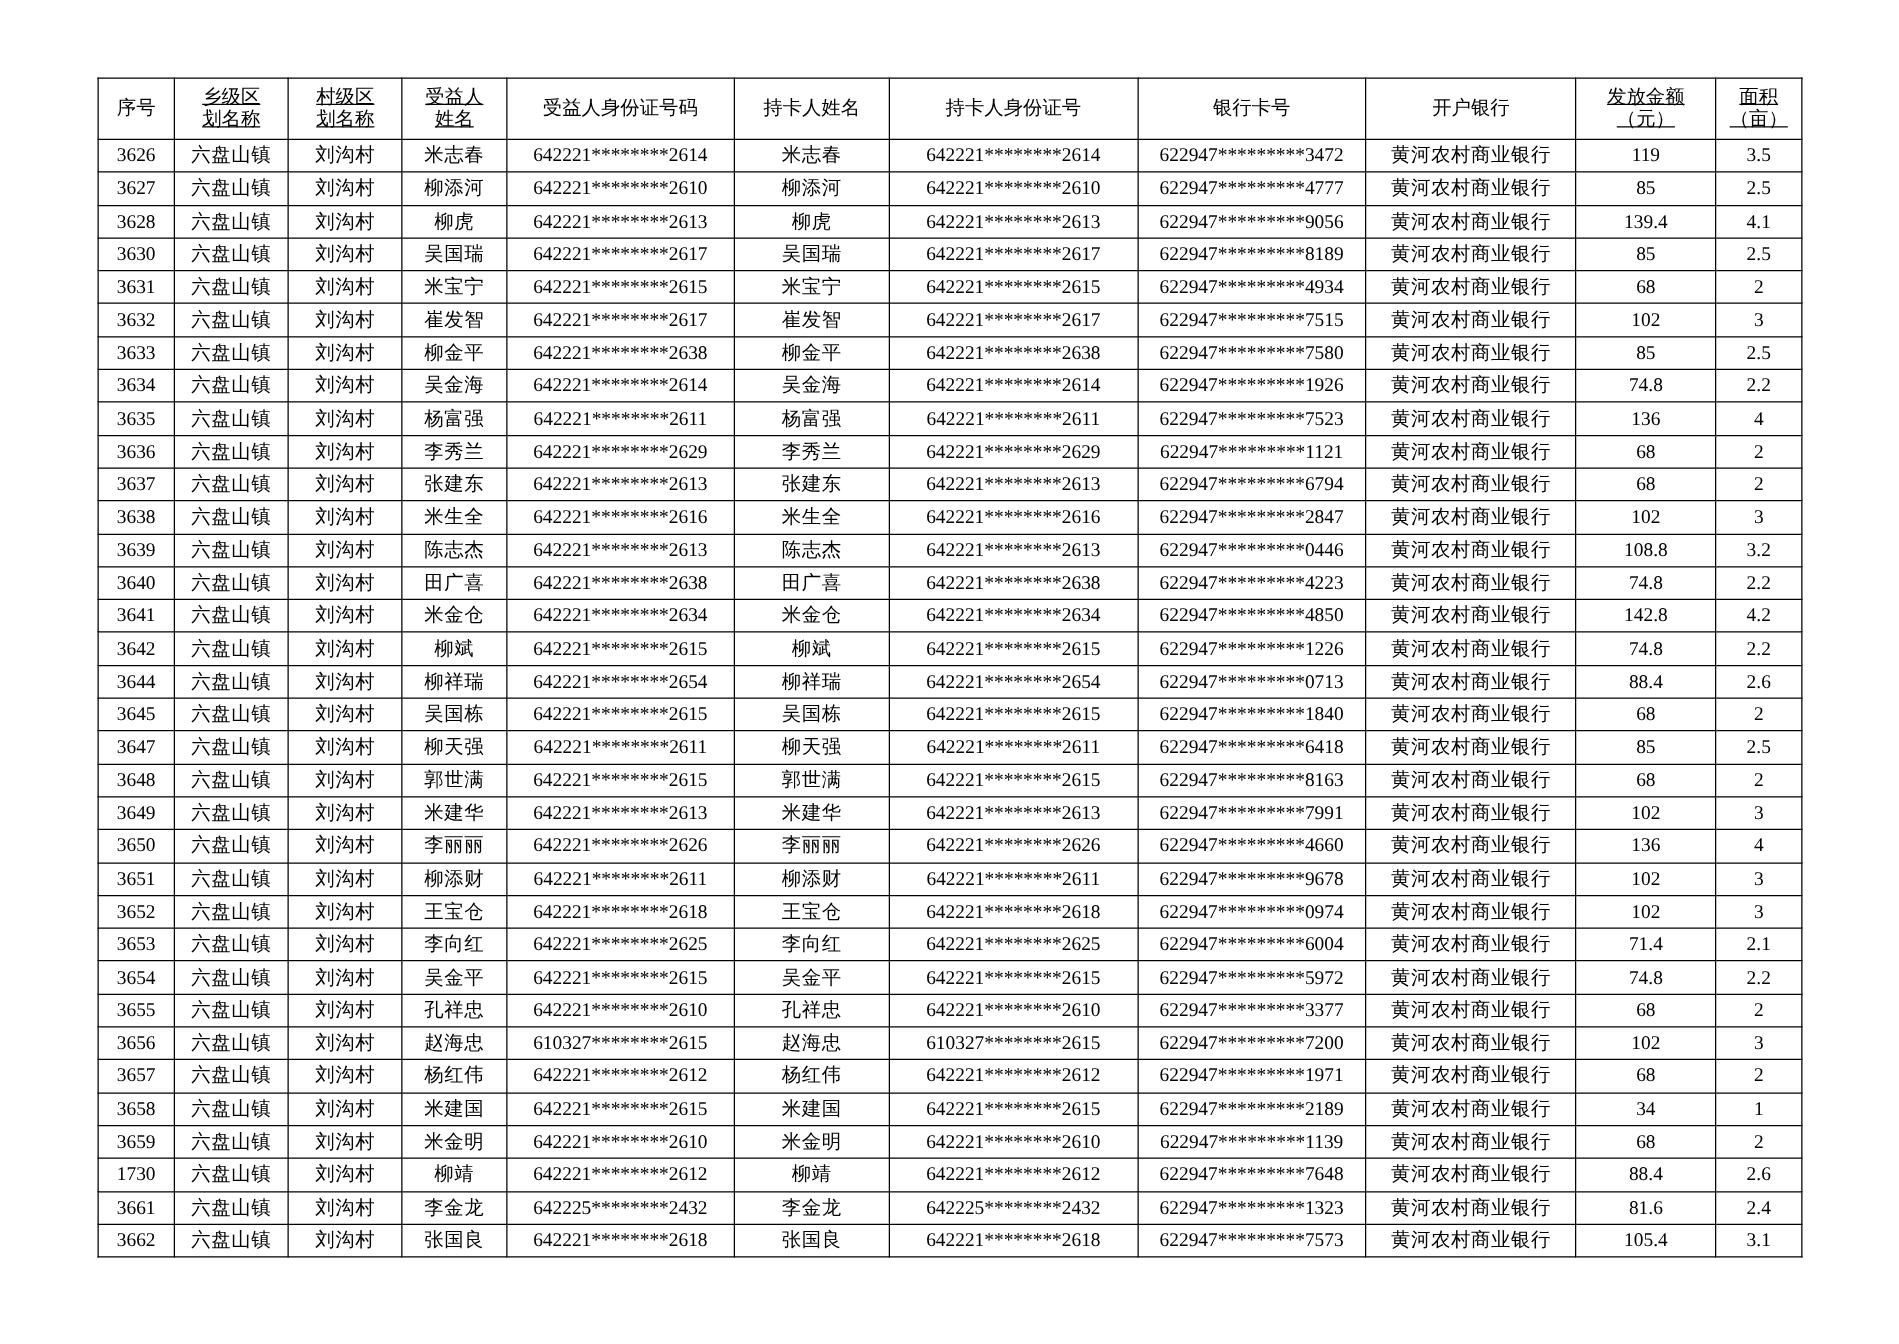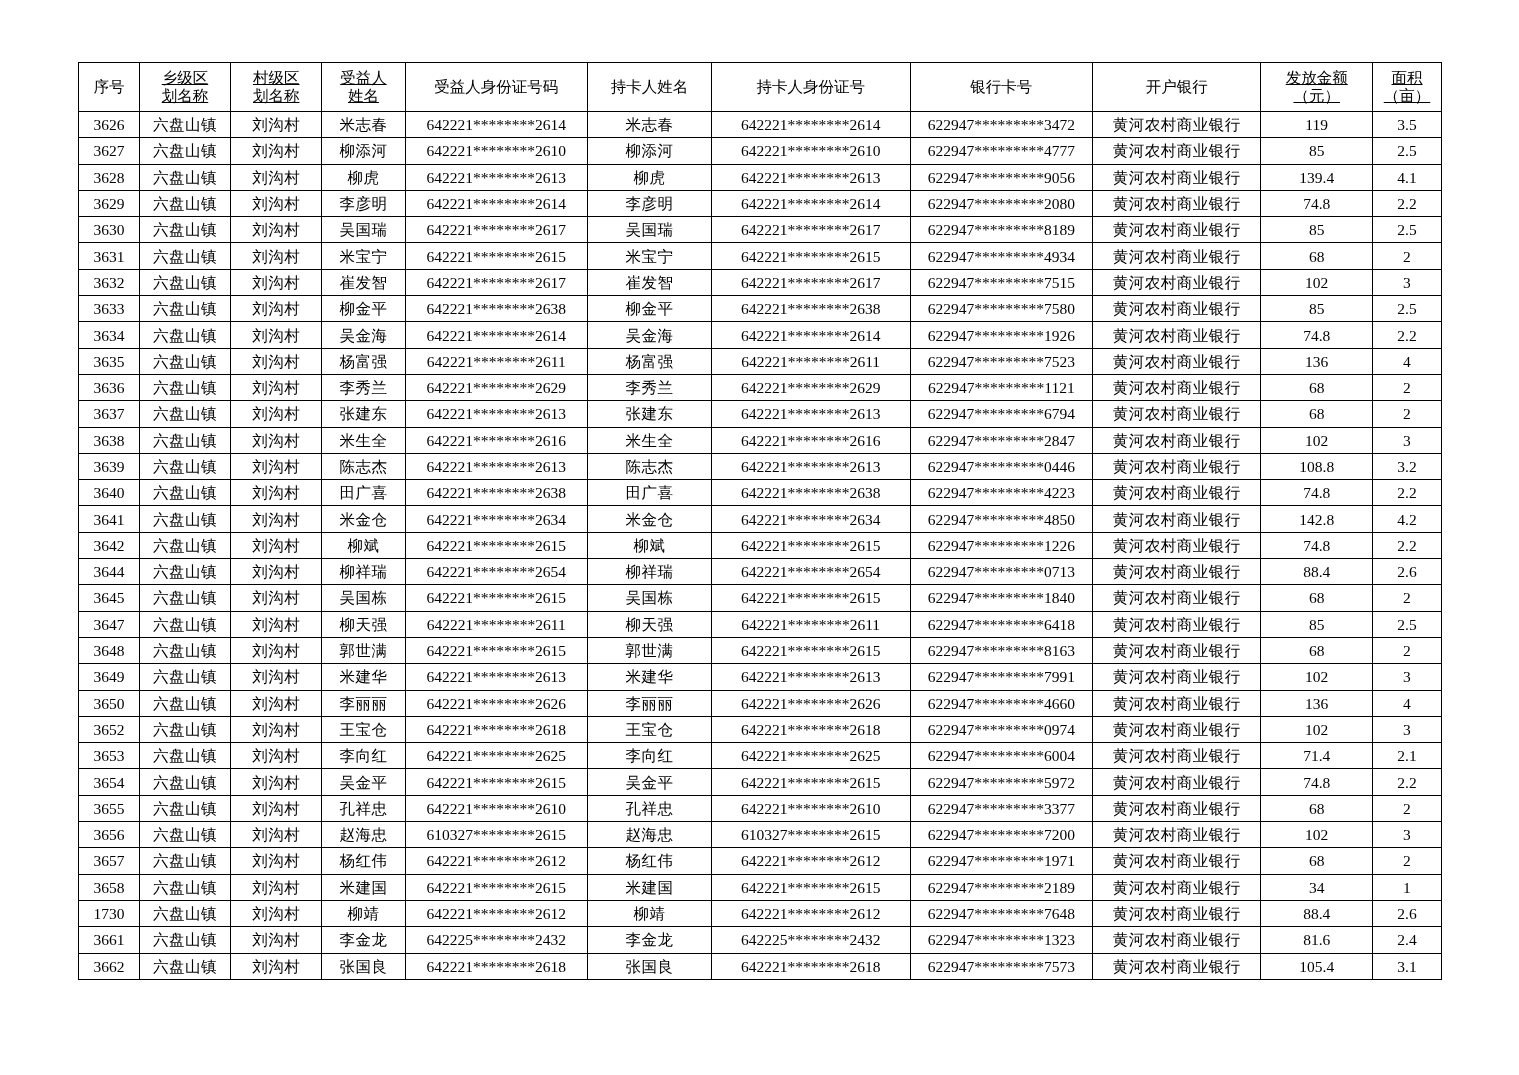--- a/index.html
+++ b/index.html
@@ -160,33 +160,20 @@
           <td class="cjk">柳虎</td>
           <td class="num">642221********2613</td>
           <td class="cjk">柳虎</td>
           <td class="num">642221********2613</td>
           <td class="num">622947*********9056</td>
           <td class="cjk">黄河农村商业银行</td>
           <td class="num">139.4</td>
           <td class="num">4.1</td>
         </tr>
         <tr>
-          <td class="num">3629</td>
-          <td class="cjk">六盘山镇</td>
-          <td class="cjk">刘沟村</td>
-          <td class="cjk">李彦明</td>
-          <td class="num">642221********2614</td>
-          <td class="cjk">李彦明</td>
-          <td class="num">642221********2614</td>
-          <td class="num">622947*********2080</td>
-          <td class="cjk">黄河农村商业银行</td>
-          <td class="num">74.8</td>
-          <td class="num">2.2</td>
-        </tr>
-        <tr>
           <td class="num">3630</td>
           <td class="cjk">六盘山镇</td>
           <td class="cjk">刘沟村</td>
           <td class="cjk">吴国瑞</td>
           <td class="num">642221********2617</td>
           <td class="cjk">吴国瑞</td>
           <td class="num">642221********2617</td>
           <td class="num">622947*********8189</td>
           <td class="cjk">黄河农村商业银行</td>
           <td class="num">85</td>
@@ -420,20 +407,33 @@
           <td class="cjk">李丽丽</td>
           <td class="num">642221********2626</td>
           <td class="cjk">李丽丽</td>
           <td class="num">642221********2626</td>
           <td class="num">622947*********4660</td>
           <td class="cjk">黄河农村商业银行</td>
           <td class="num">136</td>
           <td class="num">4</td>
         </tr>
         <tr>
+          <td class="num">3651</td>
+          <td class="cjk">六盘山镇</td>
+          <td class="cjk">刘沟村</td>
+          <td class="cjk">柳添财</td>
+          <td class="num">642221********2611</td>
+          <td class="cjk">柳添财</td>
+          <td class="num">642221********2611</td>
+          <td class="num">622947*********9678</td>
+          <td class="cjk">黄河农村商业银行</td>
+          <td class="num">102</td>
+          <td class="num">3</td>
+        </tr>
+        <tr>
           <td class="num">3652</td>
           <td class="cjk">六盘山镇</td>
           <td class="cjk">刘沟村</td>
           <td class="cjk">王宝仓</td>
           <td class="num">642221********2618</td>
           <td class="cjk">王宝仓</td>
           <td class="num">642221********2618</td>
           <td class="num">622947*********0974</td>
           <td class="cjk">黄河农村商业银行</td>
           <td class="num">102</td>
@@ -511,20 +511,33 @@
           <td class="cjk">米建国</td>
           <td class="num">642221********2615</td>
           <td class="cjk">米建国</td>
           <td class="num">642221********2615</td>
           <td class="num">622947*********2189</td>
           <td class="cjk">黄河农村商业银行</td>
           <td class="num">34</td>
           <td class="num">1</td>
         </tr>
         <tr>
+          <td class="num">3659</td>
+          <td class="cjk">六盘山镇</td>
+          <td class="cjk">刘沟村</td>
+          <td class="cjk">米金明</td>
+          <td class="num">642221********2610</td>
+          <td class="cjk">米金明</td>
+          <td class="num">642221********2610</td>
+          <td class="num">622947*********1139</td>
+          <td class="cjk">黄河农村商业银行</td>
+          <td class="num">68</td>
+          <td class="num">2</td>
+        </tr>
+        <tr>
           <td class="num">1730</td>
           <td class="cjk">六盘山镇</td>
           <td class="cjk">刘沟村</td>
           <td class="cjk">柳靖</td>
           <td class="num">642221********2612</td>
           <td class="cjk">柳靖</td>
           <td class="num">642221********2612</td>
           <td class="num">622947*********7648</td>
           <td class="cjk">黄河农村商业银行</td>
           <td class="num">88.4</td>

